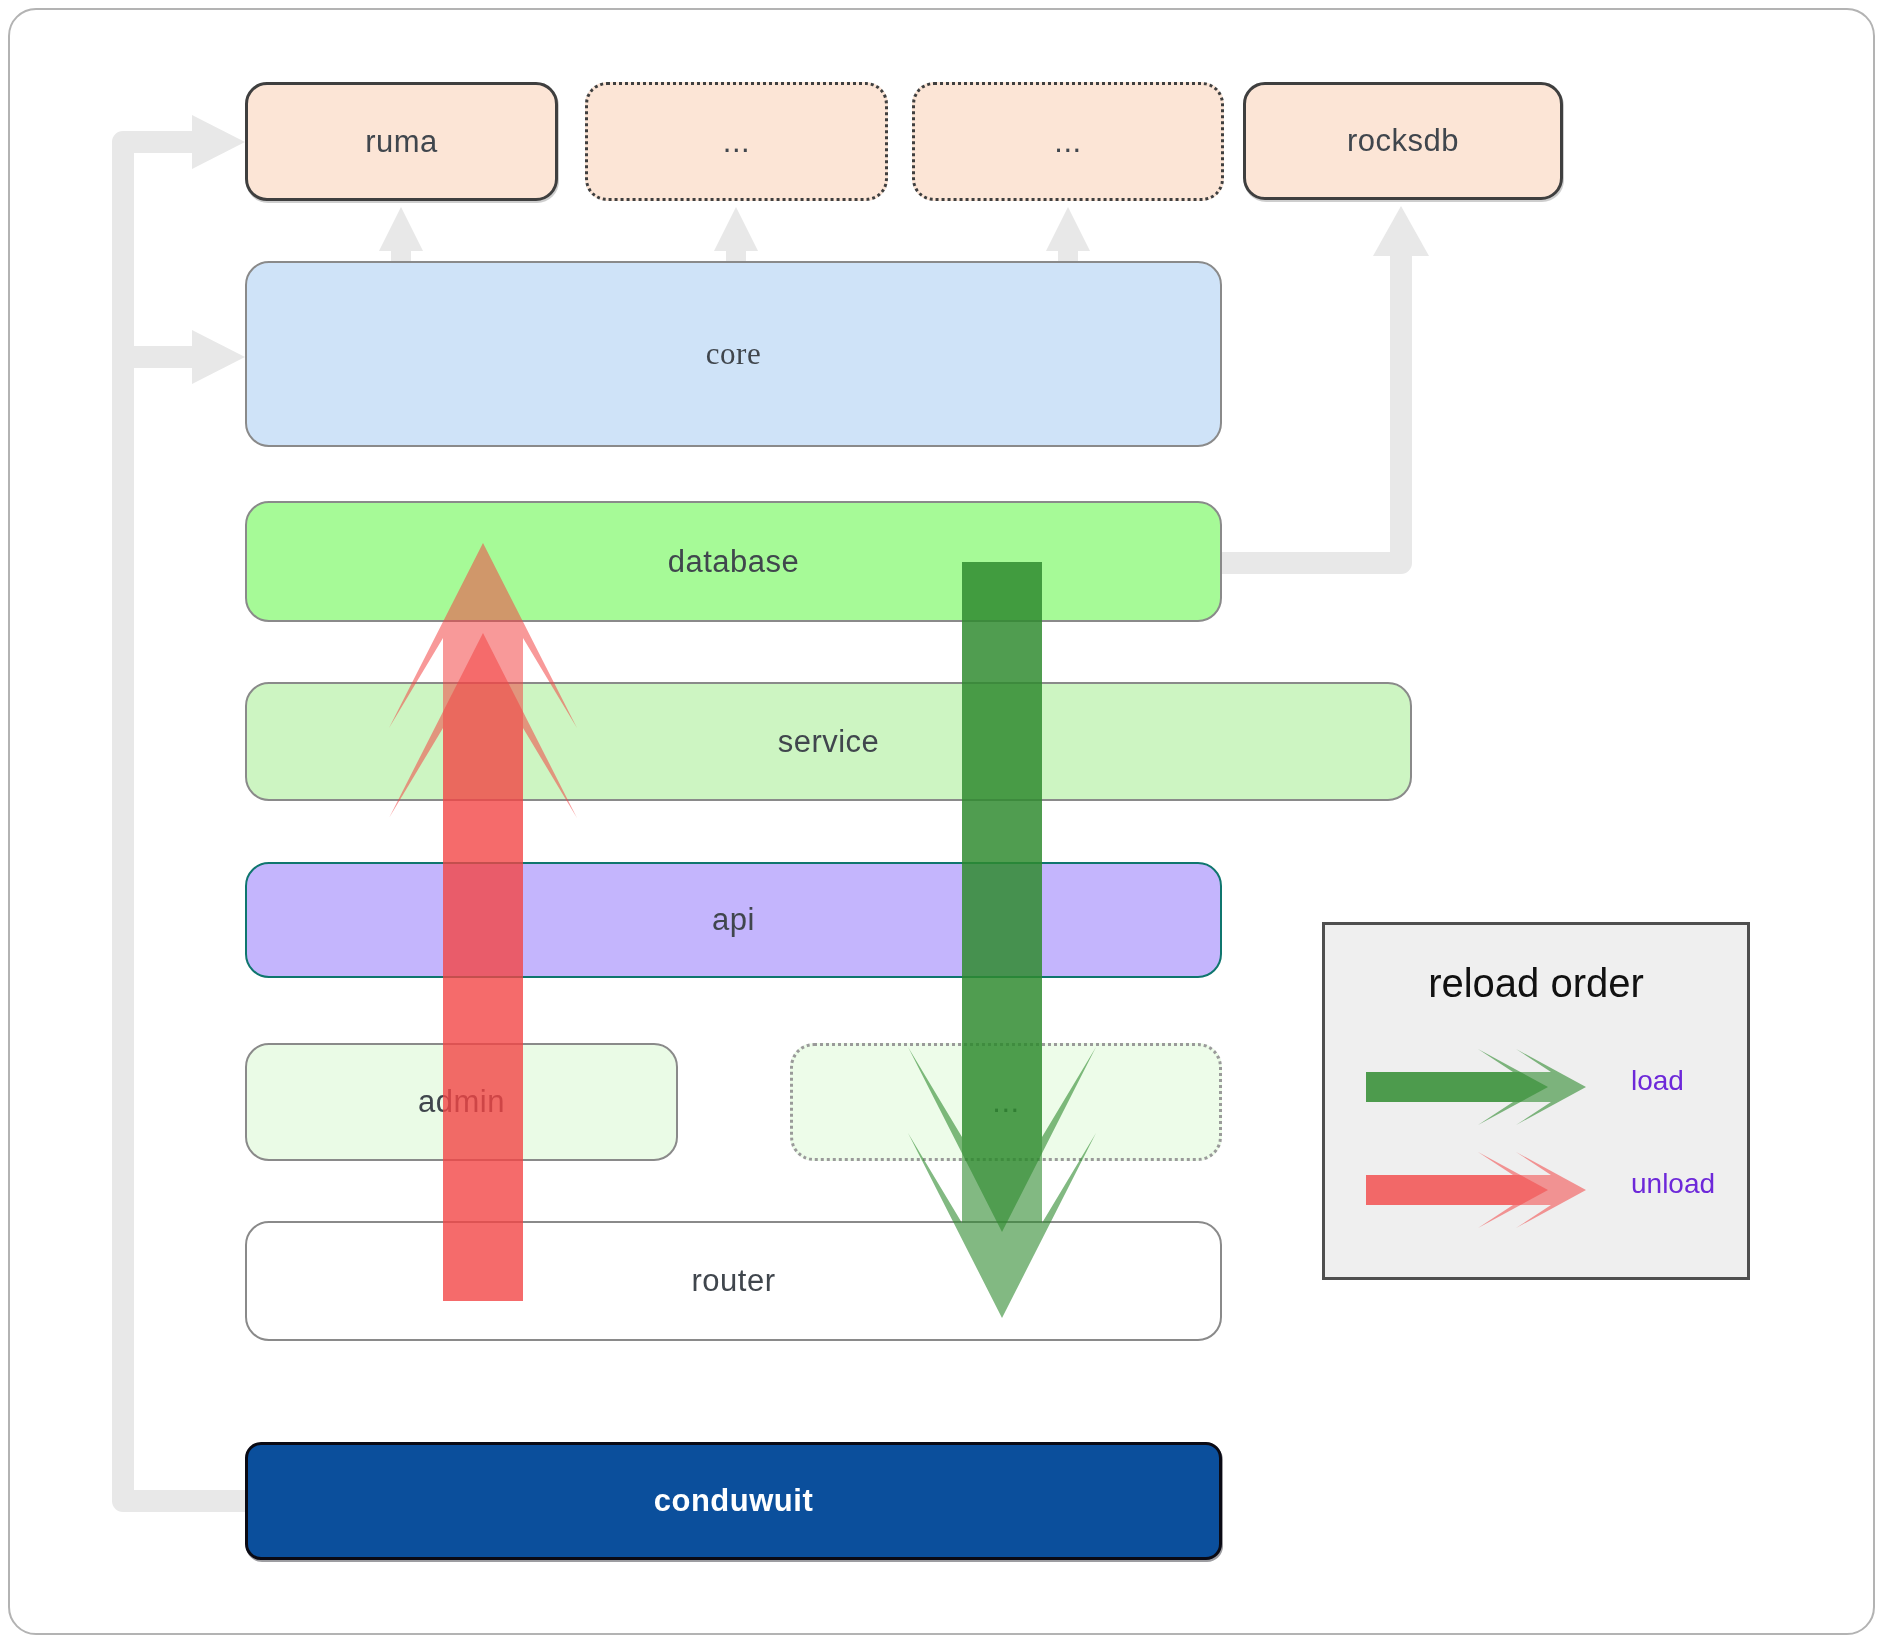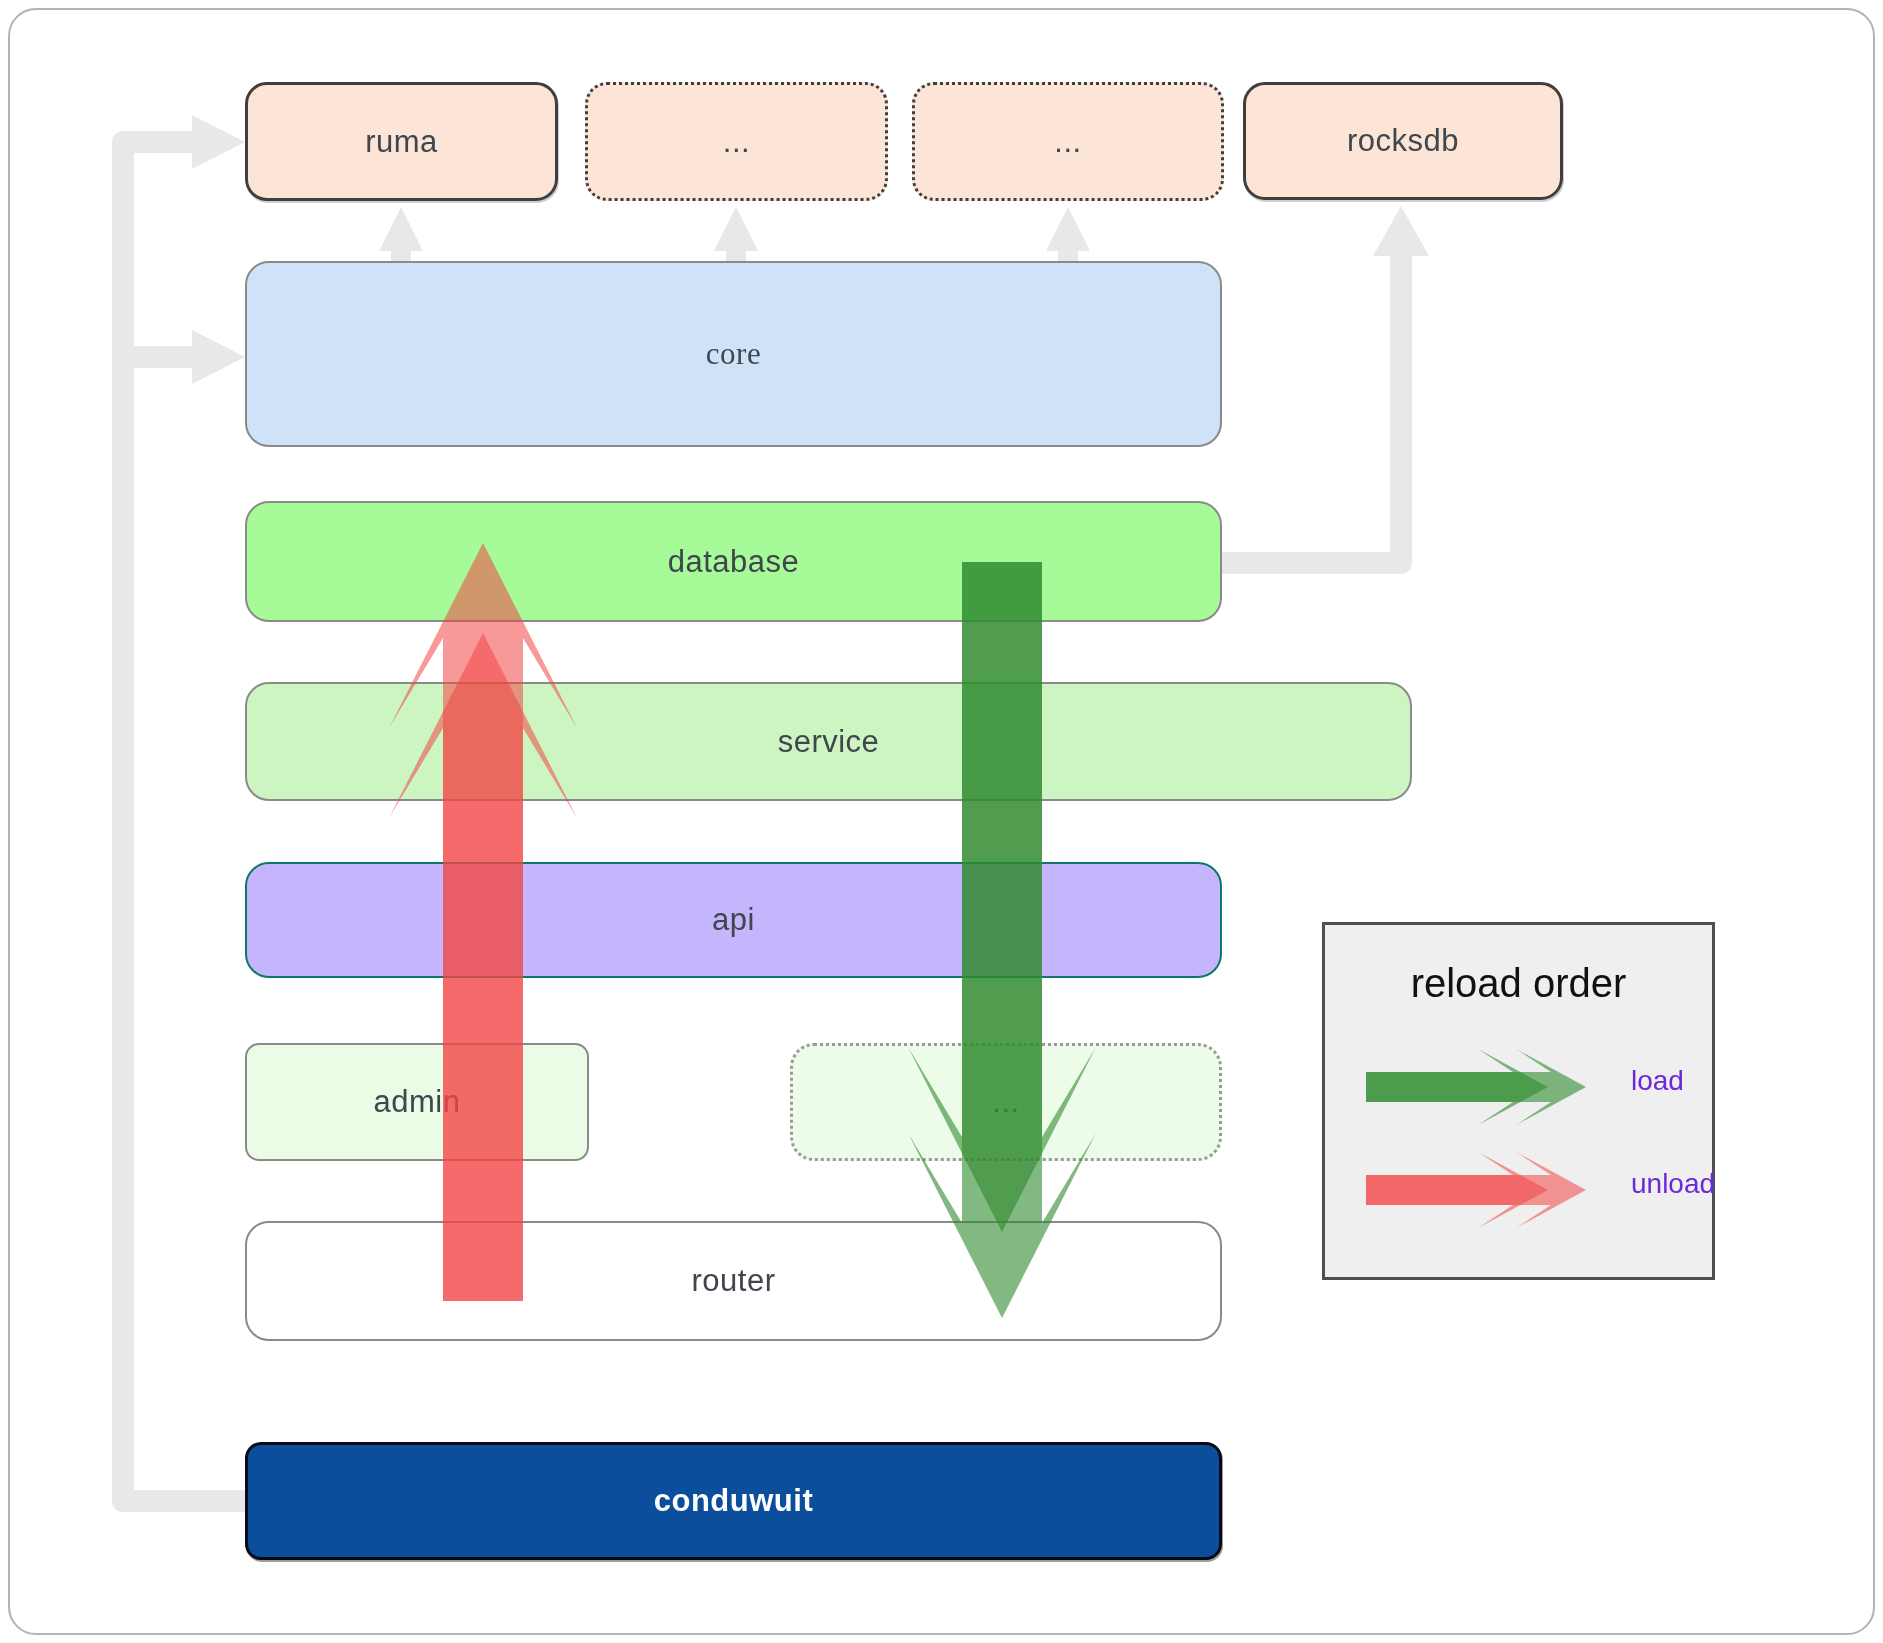--- a/index.html
+++ b/index.html
@@ -29,21 +29,21 @@
   .b-database{border:2px solid #8a8a8a;background:#a6fa97;align-items:center;}
   .b-service{border:2px solid #8a8a8a;background:#cdf5c2;}
   .b-api{border:2px solid #0f766e;background:#c4b5fd;}
   .b-admin{border:2px solid #8a8a8a;background:#eafbe6;}
   .b-dots{border:3px dotted #9a9a9a;background:#edfce9;}
   .b-router{border:2px solid #8a8a8a;background:#ffffff;}
   .b-conduwuit{border:3px solid #0a0a14;background:#0b4f9c;border-radius:16px;box-shadow:1px 2px 0 rgba(10,10,20,0.4);}
   .b-conduwuit .lbl{color:#ffffff;font-weight:600;}
   
   #legend{
-    position:absolute;left:1322px;top:922px;width:393px;height:358px;
+    position:absolute;left:1322px;top:922px;width:428px;height:358px;
     background:#efefef;border:3px solid #4f4f4f;box-sizing:border-box;z-index:6;
   }
   #legend .title{
     position:absolute;left:0;top:36px;width:100%;text-align:center;
     font-size:40px;color:#111111;
   }
   #legend .entry-label{
     position:absolute;font-size:28px;color:#6d28d9;
   }
   .big-arrows{z-index:5;}
@@ -95,21 +95,21 @@
     <div class="box b-database" style="left:245px;top:501px;width:977px;height:121px;">
         <span class="lbl">database</span>
       </div>
     <div class="box b-service" style="left:245px;top:682px;width:1167px;height:119px;">
         <span class="lbl">service</span>
       </div>
     <div class="box b-api" style="left:245px;top:862px;width:977px;height:116px;">
         <span class="lbl">api</span>
       </div>
 
-    <div class="box b-admin" style="left:245px;top:1043px;width:344px;height:118px;border-radius:14px;">
+    <div class="box b-admin" style="left:245px;top:1043px;width:433px;height:118px;">
         <span class="lbl">admin</span>
       </div>
     <div class="box b-dots" style="left:790px;top:1043px;width:432px;height:118px;">
         <span class="lbl">...</span>
       </div>
 
     <div class="box b-router" style="left:245px;top:1221px;width:977px;height:120px;">
         <span class="lbl">router</span>
       </div>
     <div class="box b-conduwuit" style="left:245px;top:1442px;width:977px;height:118px;">

